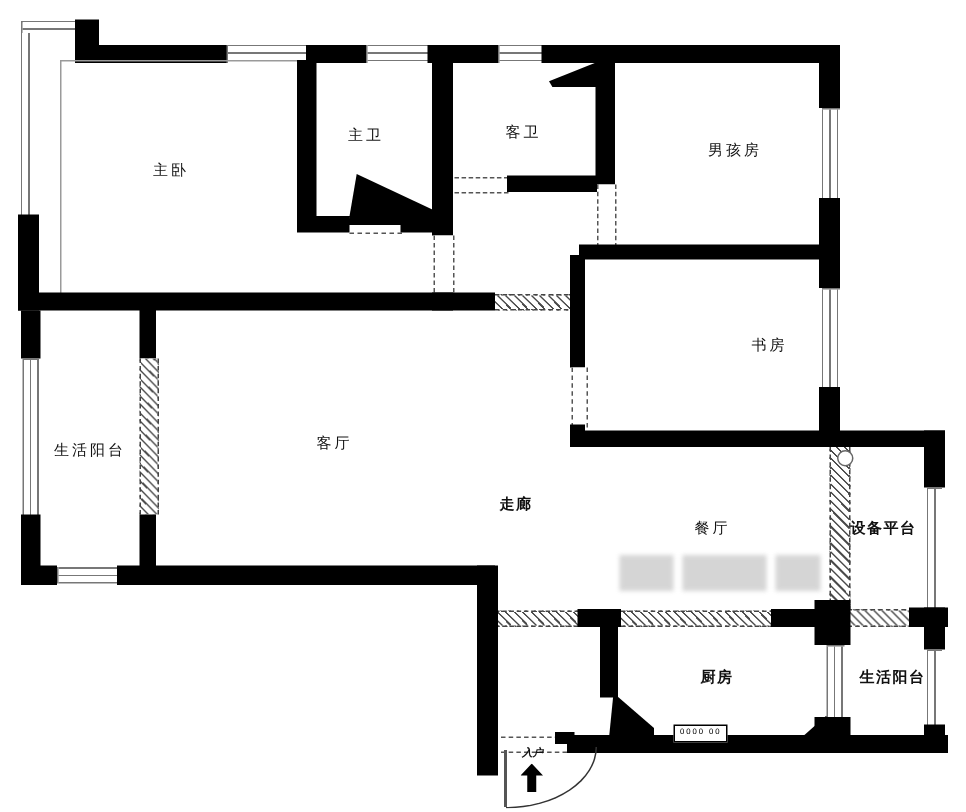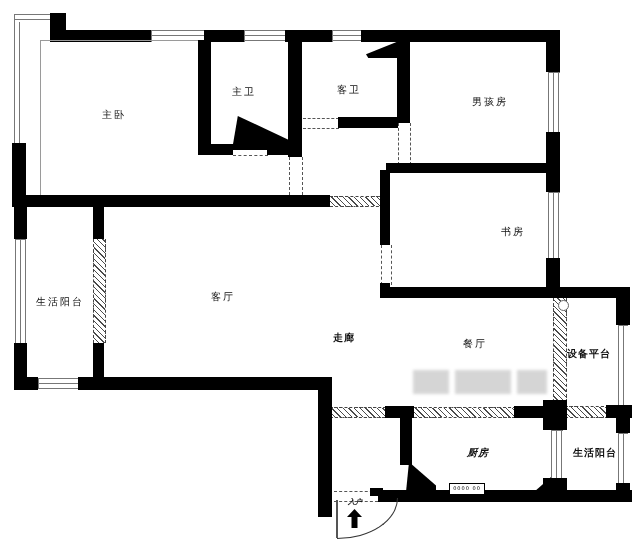--- a/index.html
+++ b/index.html
@@ -135,19 +135,19 @@
   </div>
 
   <div class="label" style="left:114px;top:114px;">主卧</div>
   <div class="label" style="left:244px;top:91px;">主卫</div>
   <div class="label" style="left:349px;top:89px;">客卫</div>
   <div class="label" style="left:490px;top:101px;">男孩房</div>
   <div class="label" style="left:469px;top:231px;margin-left:44px;">书房</div>
   <div class="label" style="left:60px;top:301px;">生活阳台</div>
   <div class="label" style="left:223px;top:296px;">客厅</div>
   <div class="label bold" style="left:344px;top:301px;margin-top:36px;">走廊</div>
-  <div class="label" style="left:475px;top:343px;">餐厅</div>
+  <div class="label" style="left:475px;top:353px;">餐厅</div>
   <div class="label bold" style="left:589px;top:353px;">设备平台</div>
-  <div class="label bold" style="left:478px;top:452px;font-style:italic;">厨房</div>
+  <div class="label bold" style="left:478px;top:452px;">厨房</div>
   <div class="label bold" style="left:595px;top:452px;">生活阳台</div>
   <div class="label small" style="left:355px;top:503px;font-style:italic;">入户</div>
 
 </div>
 
 </body></html>

